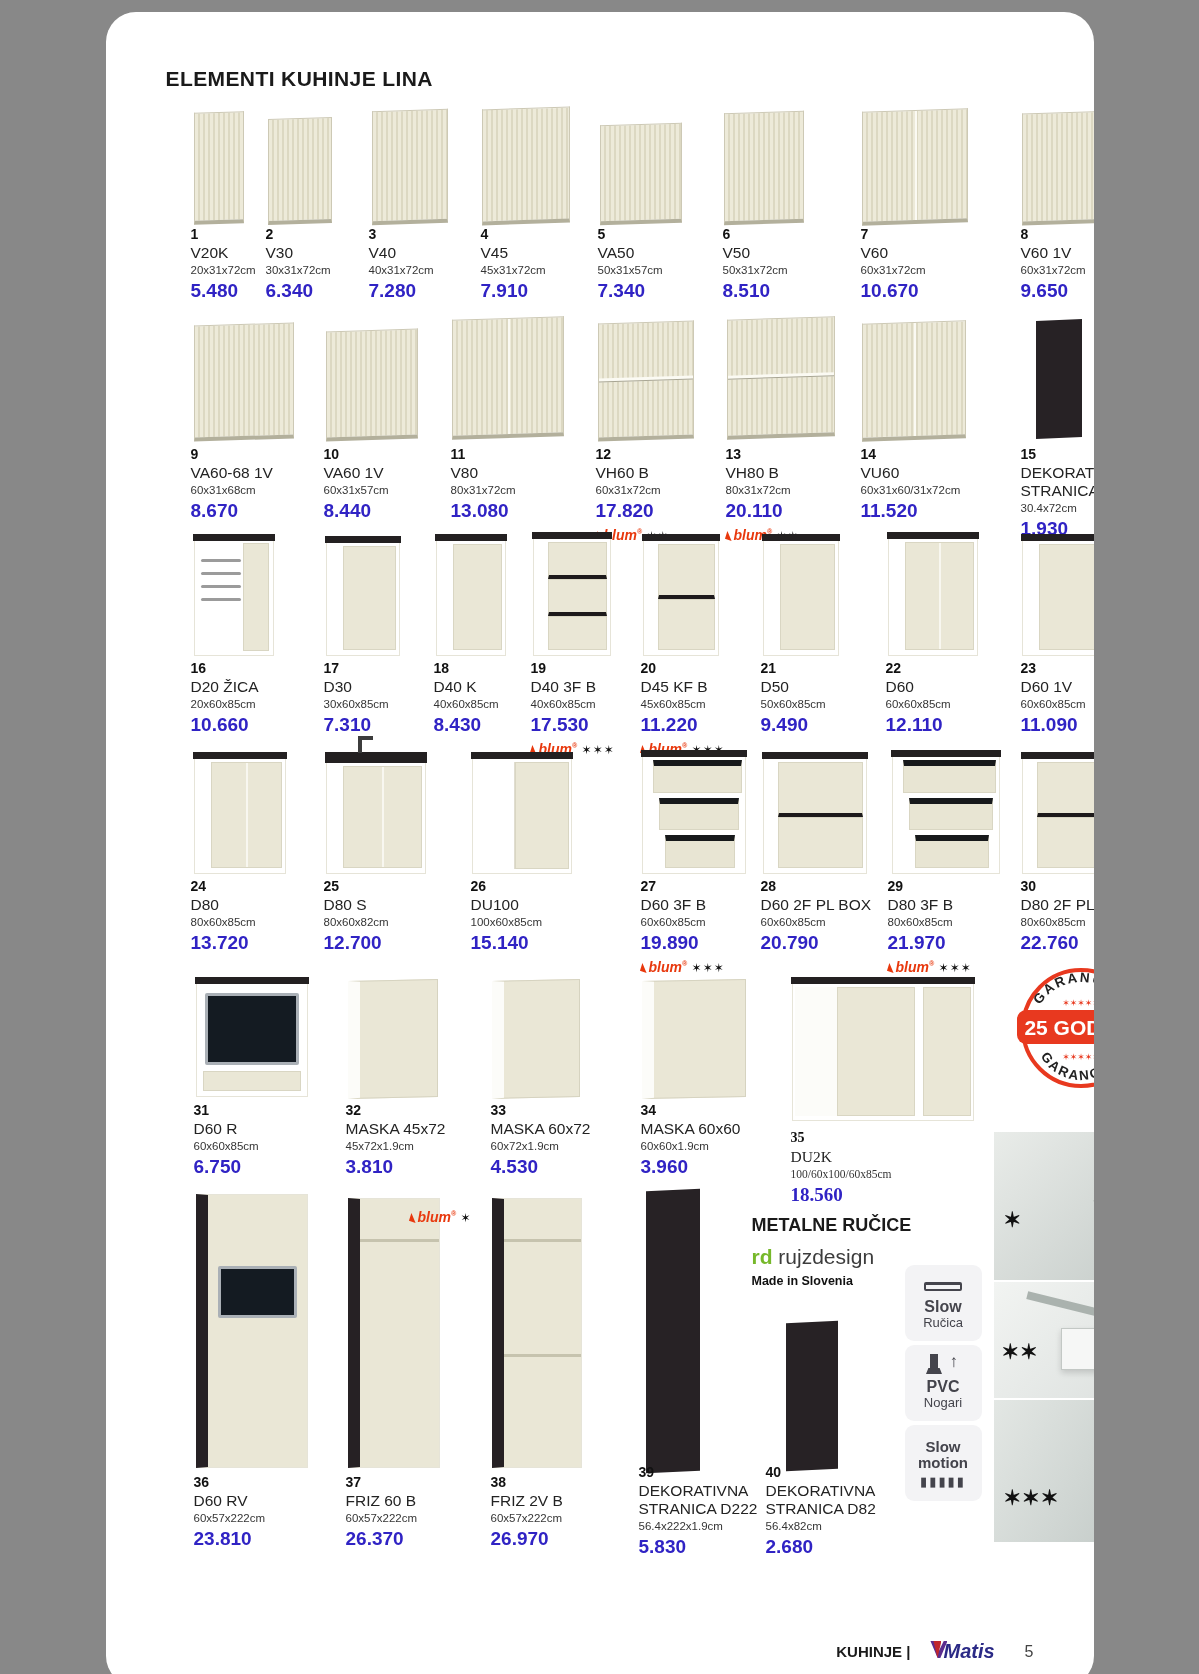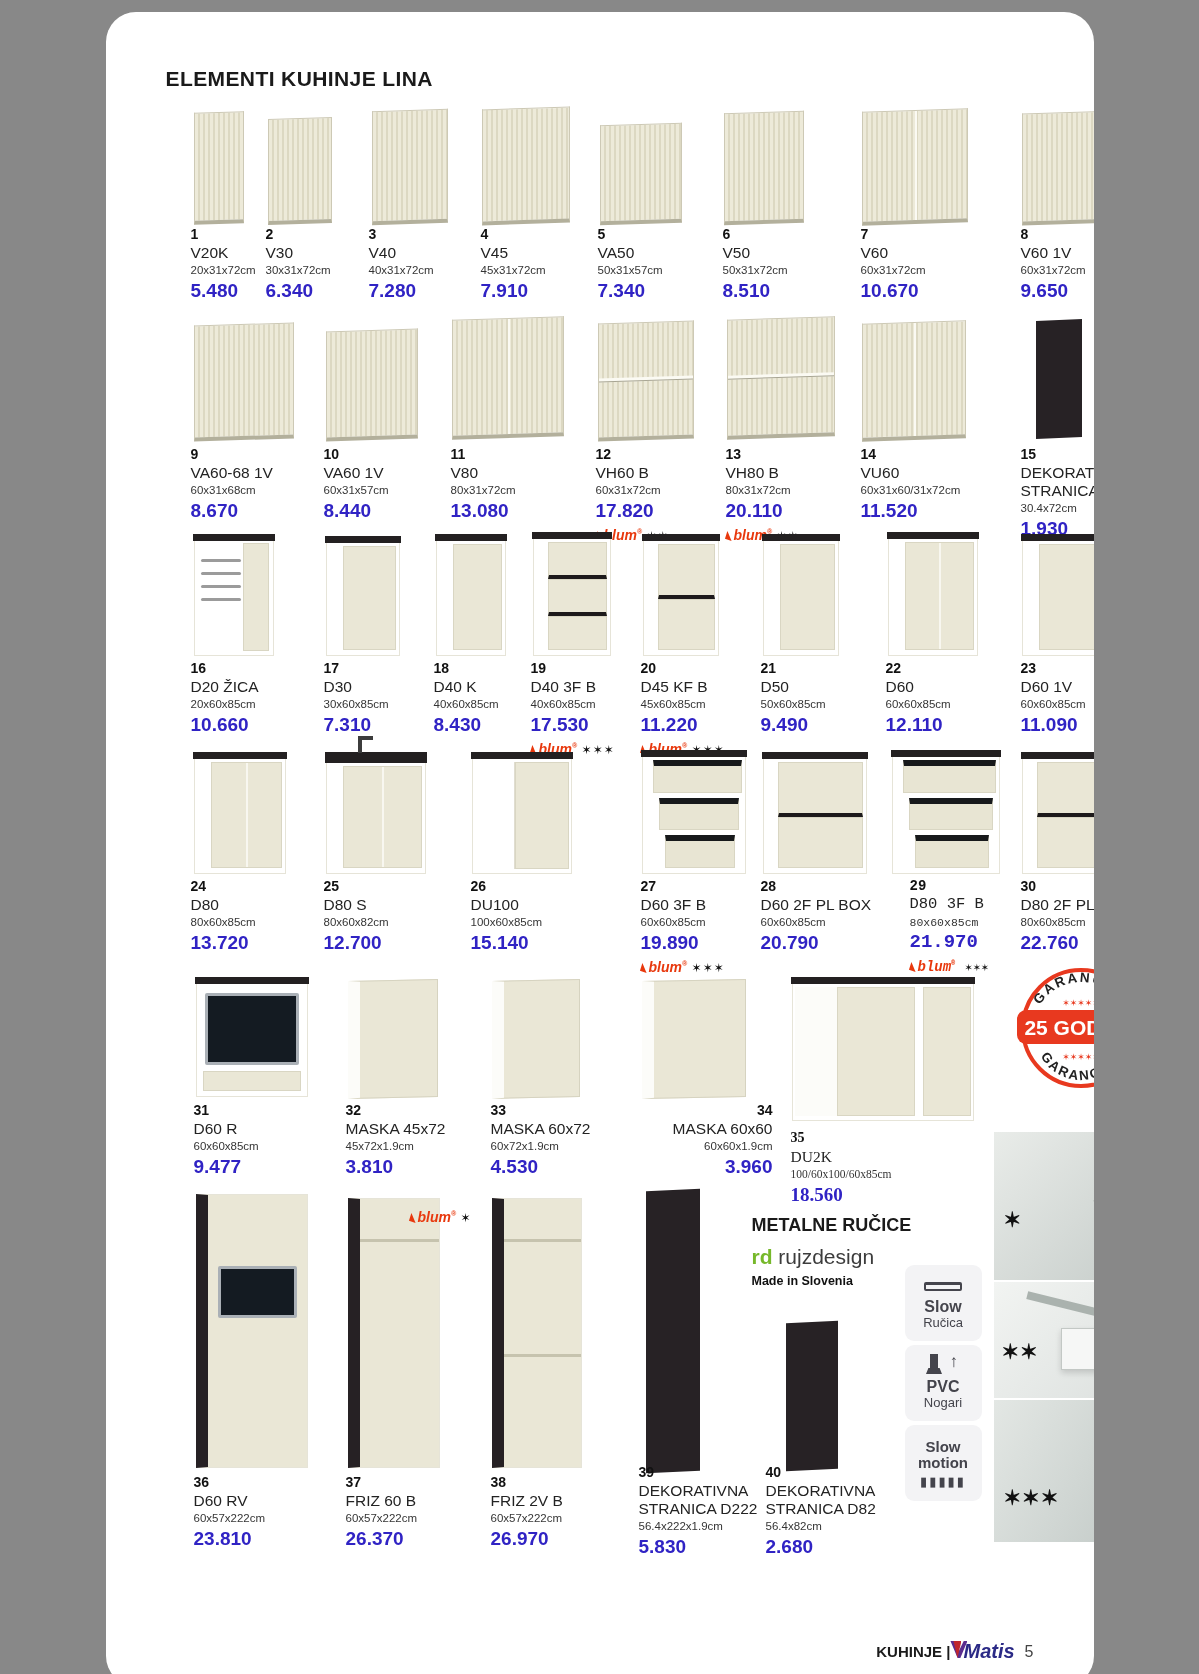--- a/index.html
+++ b/index.html
@@ -105,21 +105,21 @@
         transform:rotate(-28deg);border-radius:4px;}
   .photo .flapb{position:absolute;left:22%;top:40%;width:60%;height:34%;background:#f6f7f6;
         border:1px solid #c3c8c5;box-shadow:0 3px 6px rgba(0,0,0,.15);}
   .photo .circ{position:absolute;right:10%;top:14%;width:96px;height:96px;border:3px solid #f4f5f4;
         border-radius:50%;}
   .photo .rod{position:absolute;left:10%;top:30%;width:70%;height:8px;background:#aab2ae;
         transform:rotate(14deg);}
   .marker{position:absolute;font-size:21px;font-weight:700;color:#111;letter-spacing:1px;}
 
   
-  .footer{position:absolute;right:60px;top:1628px;display:flex;align-items:center;gap:0;}
+  .footer{position:absolute;right:60px;top:1628px;display:flex;align-items:center;gap:20px;}
   .f-kuhinje{font-size:15px;font-weight:800;color:#1a1a1a;}
   .mmark{display:inline-block;width:17px;height:17px;background:#5b2d8e;
         clip-path:polygon(0 0,22% 0,50% 58%,78% 0,100% 0,58% 100%,42% 100%);}
   .mmark2{display:inline-block;width:8px;height:17px;background:#c0272d;margin-left:-14px;
         clip-path:polygon(0 0,100% 0,50% 100%);}
   .mtext{font-size:20px;font-weight:800;font-style:italic;color:#2b2a86;margin-left:2px;}
   .f-page{font-size:16px;color:#444;margin-left:10px;}
 </style>
 </head>
 <body>
@@ -384,21 +384,21 @@
         <div class="pname">D60 2F PL BOX</div>
         <div class="dims">60x60x85cm</div>
         <div class="price">20.790</div>
       </div>
       <div class="cab t-open3" style="left: 786px; top: 738px; width: 108px; height: 124px;">
         <div class="top"></div>
         <div class="odrw"></div>
         <div class="odrw"></div>
         <div class="odrw"></div>
       </div>
-      <div class="cell" style="left: 804px; top: 866px; font-family: Liberation Mono, monospace;">
+      <div class="cell" style="left: 782px; top: 866px;">
         <div class="num">29</div>
         <div class="pname">D80 3F B</div>
         <div class="dims">80x60x85cm</div>
         <div class="price">21.970</div>
         <div class="blumline"><span class="blum"><span class="ar"></span>blum<sup>®</sup></span> <span class="stars">✶✶✶</span></div>
       </div>
       <div class="cab t-drawers2" style="left: 916px; top: 740px; width: 114px; height: 122px;">
         <div class="top"></div>
         <div class="drw"></div>
         <div class="drw"></div>
@@ -411,38 +411,38 @@
       </div>
       <div class="cab t-oven" style="left: 90px; top: 965px; width: 112px; height: 120px;">
         <div class="top"></div>
         <div class="ovwin"></div>
         <div class="front fbot"></div>
       </div>
       <div class="cell" style="left: 88px; top: 1090px;">
         <div class="num">31</div>
         <div class="pname">D60 R</div>
         <div class="dims">60x60x85cm</div>
-        <div class="price">9.477</div>
+        <div class="price">6.750</div>
       </div>
       <div class="cab t-maska" style="left: 242px; top: 968px; width: 90px; height: 118px;"></div>
       <div class="cell" style="left: 240px; top: 1090px;">
         <div class="num">32</div>
         <div class="pname">MASKA 45x72</div>
         <div class="dims">45x72x1.9cm</div>
         <div class="price">3.810</div>
       </div>
       <div class="cab t-maska" style="left: 386px; top: 968px; width: 88px; height: 118px;"></div>
       <div class="cell" style="left: 385px; top: 1090px;">
         <div class="num">33</div>
         <div class="pname">MASKA 60x72</div>
         <div class="dims">60x72x1.9cm</div>
         <div class="price">4.530</div>
       </div>
       <div class="cab t-maska" style="left: 536px; top: 968px; width: 104px; height: 118px;"></div>
-      <div class="cell" style="left: 535px; top: 1090px; text-align: right;">
+      <div class="cell" style="left: 535px; top: 1090px;">
         <div class="num">34</div>
         <div class="pname">MASKA 60x60</div>
         <div class="dims">60x60x1.9cm</div>
         <div class="price">3.960</div>
       </div>
       <div class="cab t-corner2" style="left: 686px; top: 965px; width: 182px; height: 144px;">
         <div class="top"></div>
         <div class="crow">
           <div class="cl2"></div>
           <div class="cm"></div>

